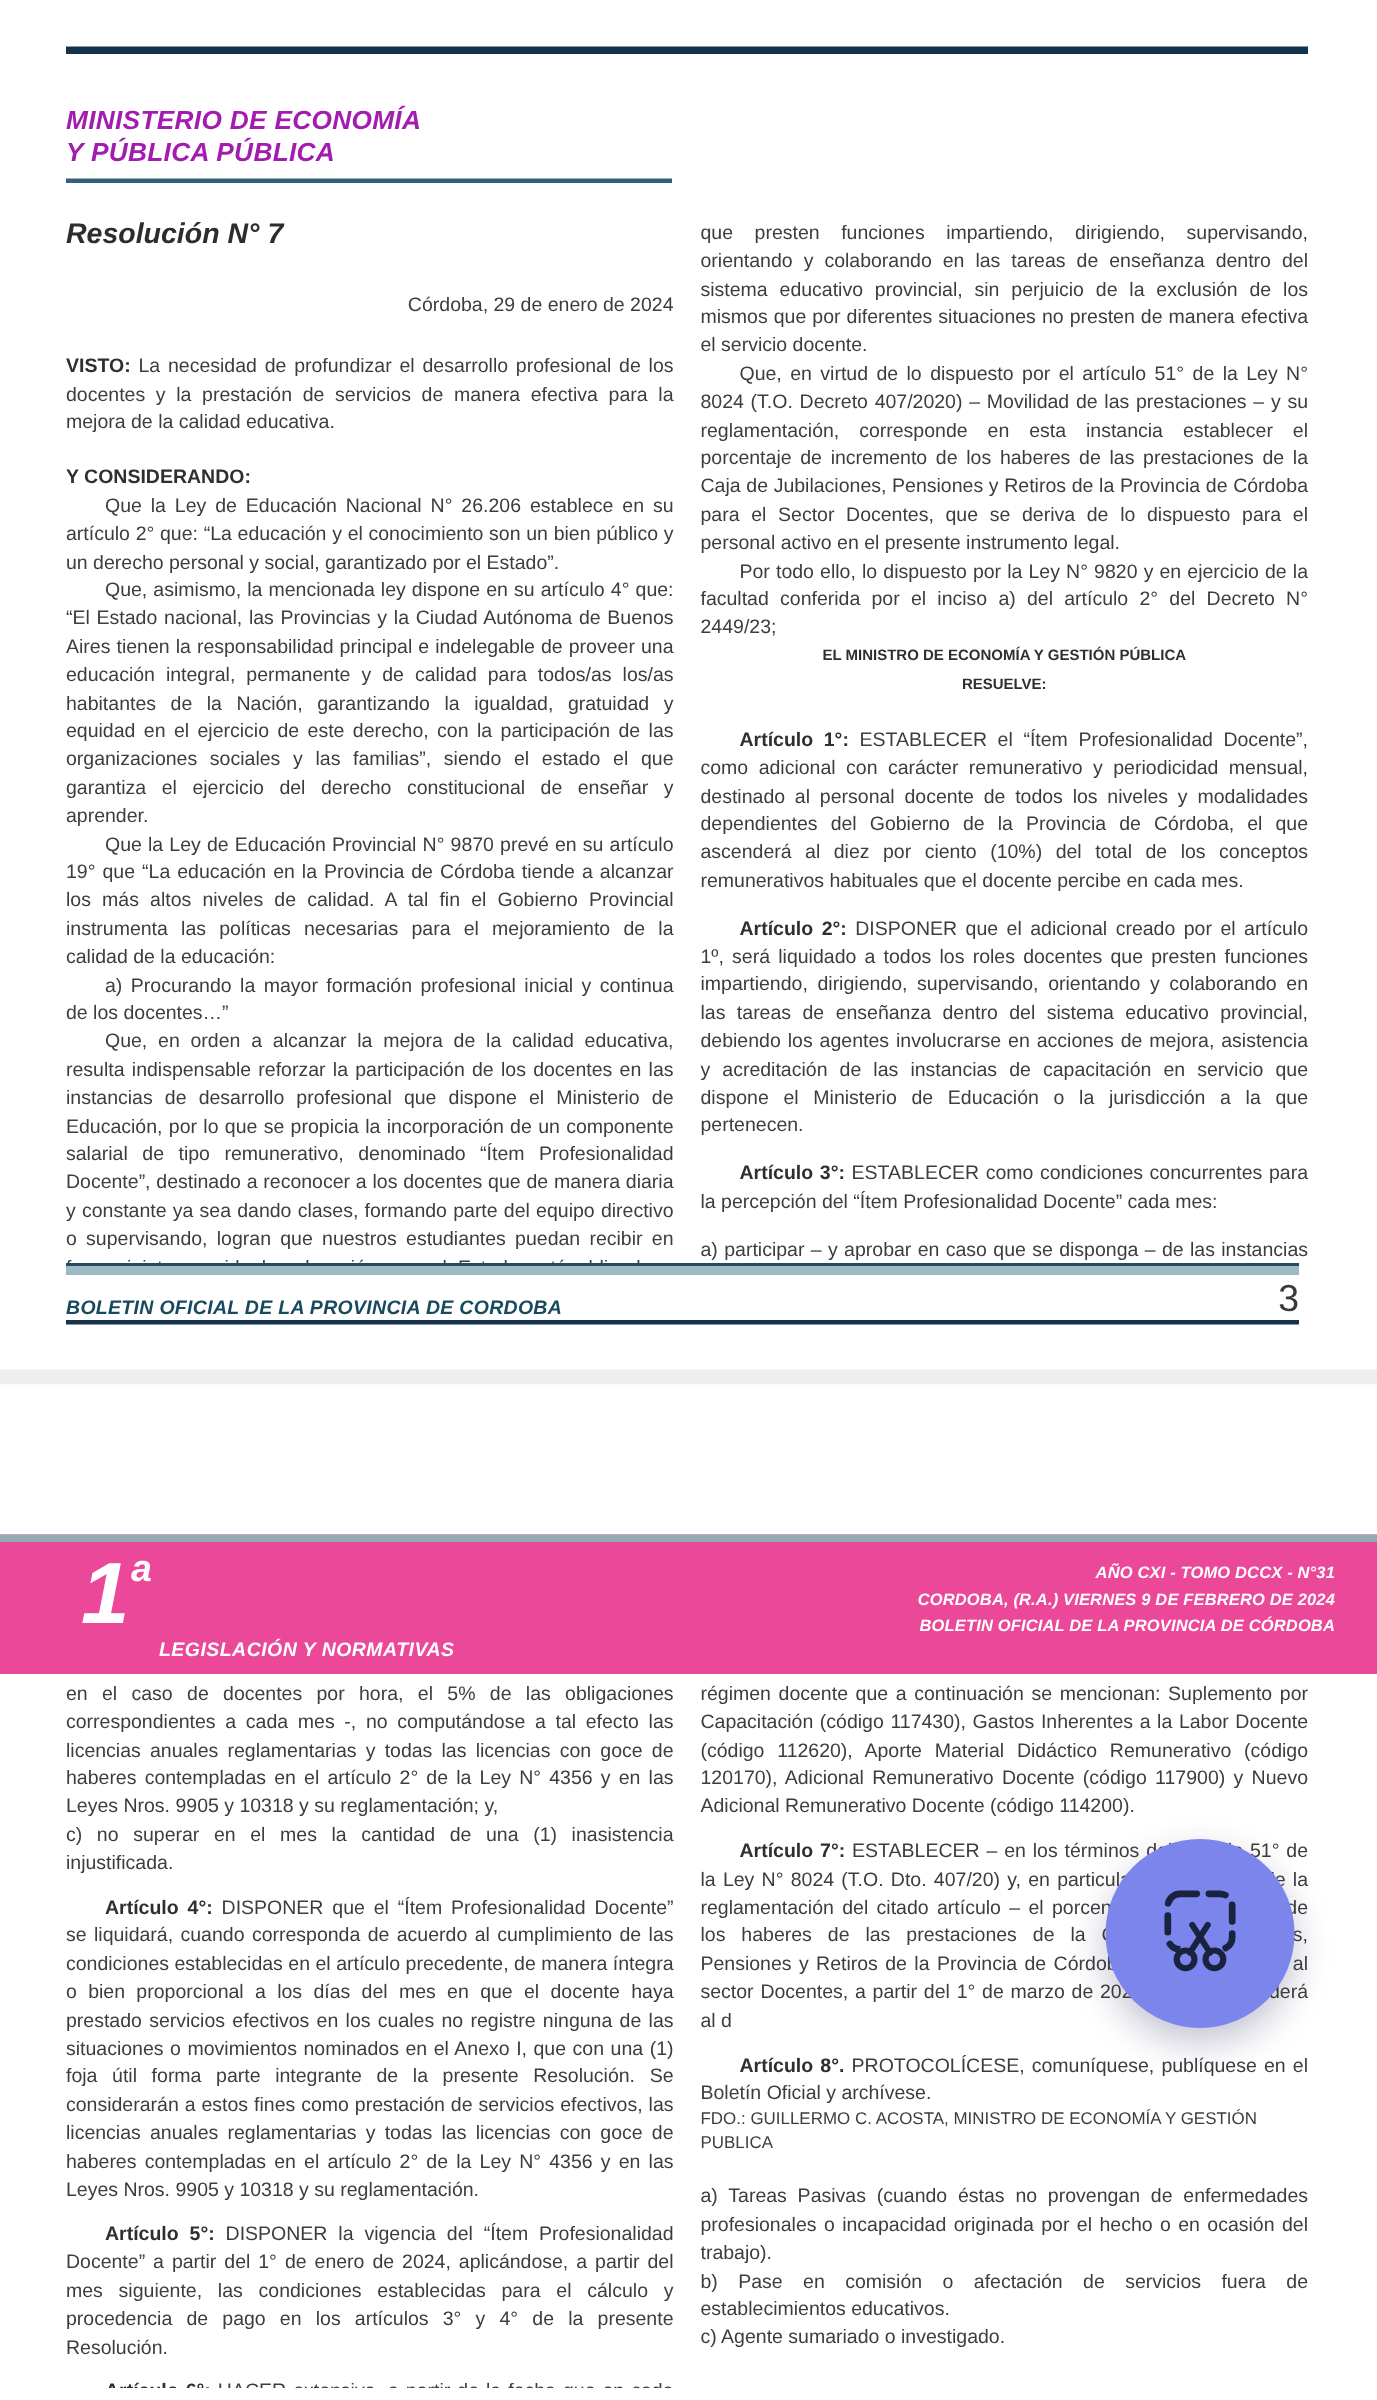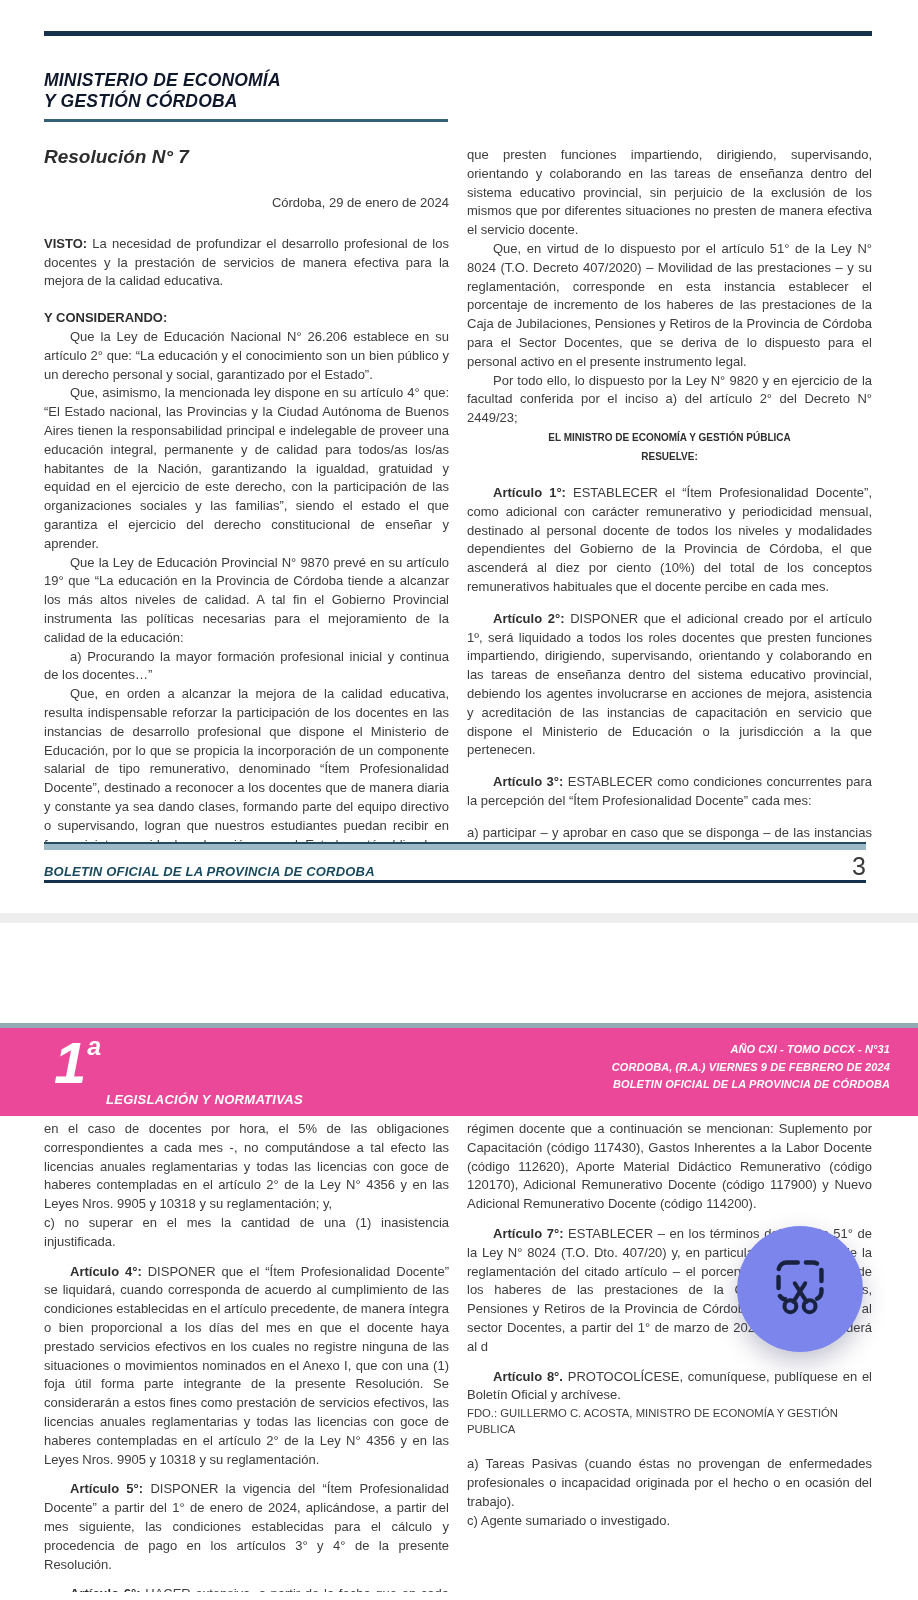--- a/index.html
+++ b/index.html
@@ -3,21 +3,21 @@
 <meta charset="utf-8">
 <style>
   html,body{margin:0;padding:0;background:#ffffff;}
   #stage{position:relative;width:918px;height:1600px;background:#ffffff;overflow:hidden;
          font-family:"Liberation Sans","DejaVu Sans",sans-serif;color:#3d3d3d;}
 
   
   .p1{position:relative;height:905px;padding:0 46px 0 44px;box-sizing:border-box;}
   .toprule{position:absolute;top:31px;left:44px;right:46px;height:5px;background:#14324c;}
   .ministry{padding-top:70px;font-style:italic;font-weight:bold;font-size:17.5px;
-            line-height:1.2;color:#0f172a;letter-spacing:.2px;}
+            line-height:1.2;color:#a21caf;letter-spacing:.2px;}
   .ministry-rule{width:404px;height:3px;background:#35607a;margin-top:7px;}
   .cols{display:grid;grid-template-columns:1fr 1fr;column-gap:18px;margin-top:24px;
         height:702px;overflow:hidden;}
   .jp{margin:0;text-align:justify;font-size:13px;line-height:18.8px;}
   .ind{text-indent:26px;}
   .gap{margin-top:13px;}
   .gap-lg{margin-top:18px;}
   .res-title{font-style:italic;font-weight:bold;font-size:19px;color:#2d2d2d;margin:0;}
   .dateline{text-align:right;margin-top:26px;font-size:13px;margin-bottom:0;}
   .visto{margin-top:22px;}
@@ -63,21 +63,21 @@
 </head>
 <body>
 
 <div id="stage">
 
   <div class="p1">
     <div class="toprule"></div>
 
     <div class="ministry">
       <div>MINISTERIO DE ECONOMÍA</div>
-      <div>Y GESTIÓN CÓRDOBA</div>
+      <div>Y PÚBLICA PÚBLICA</div>
     </div>
     <div class="ministry-rule"></div>
 
     <div class="cols">
 
       <div>
         <p class="res-title">Resolución N° 7</p>
         <p class="jp dateline">Córdoba, 29 de enero de 2024</p>
         <p class="jp visto"><span class="b">VISTO:</span><span> La necesidad de profundizar el desarrollo profesional de los docentes y la prestación de servicios de manera efectiva para la mejora de la calidad educativa.</span></p>
         <p class="jp b gap-lg">Y CONSIDERANDO:</p>
@@ -138,20 +138,21 @@
         <p class="jp ind gap2"><span class="b">Artículo 5°:</span><span> DISPONER la vigencia del “Ítem Profesionalidad Docente” a partir del 1° de enero de 2024, aplicándose, a partir del mes siguiente, las condiciones establecidas para el cálculo y procedencia de pago en los artículos 3° y 4° de la presente Resolución.</span></p>
         <p class="jp ind gap2"><span class="b">Artículo 6°:</span><span> HACER extensiva, a partir de la fecha que en cada caso determine la Secretaría General de la Gobernación, la aplicación de las condiciones para el cálculo y procedencia de pago a los adicionales del</span></p>
       </div>
 
       <div>
         <p class="jp">régimen docente que a continuación se mencionan: Suplemento por Capacitación (código 117430), Gastos Inherentes a la Labor Docente (código 112620), Aporte Material Didáctico Remunerativo (código 120170), Adicional Remunerativo Docente (código 117900) y Nuevo Adicional Remunerativo Docente (código 114200).</p>
         <p class="jp ind gap2"><span class="b">Artículo 7°:</span><span> ESTABLECER – en los términos del artículo 51° de la Ley N° 8024 (T.O. Dto. 407/20) y, en particular, del inciso a) de la reglamentación del citado artículo – el porcentaje de incremento de los haberes de las prestaciones de la Caja de Jubilaciones, Pensiones y Retiros de la Provincia de Córdoba correspondientes al sector Docentes, a partir del 1° de marzo de 2024, el que ascenderá al d</span></p>
         <p class="jp ind gap2"><span class="b">Artículo 8°.</span><span> PROTOCOLÍCESE, comuníquese, publíquese en el Boletín Oficial y archívese.</span></p>
         <p class="fdo gap2">FDO.: GUILLERMO C. ACOSTA, MINISTRO DE ECONOMÍA Y GESTIÓN PUBLICA</p>
         <p class="jp gap-lg">a)   Tareas Pasivas (cuando éstas no provengan de enfermedades profesionales o incapacidad originada por el hecho o en ocasión del trabajo).</p>
+        <p class="jp">b)   Pase en comisión o afectación de servicios fuera de establecimientos educativos.</p>
         <p class="jp">c)   Agente sumariado o investigado.</p>
       </div>
     </div>
     <div class="bottomrule"></div>
   </div>
 
   <div class="badge">
     <span>
       <svg viewBox="0 0 100 100" width="74" height="74" aria-hidden="true">
         <rect x="21" y="17" width="58" height="50" rx="11" fill="none" stroke="#19223f" stroke-width="6" stroke-dasharray="15 11" stroke-linecap="round"></rect>

